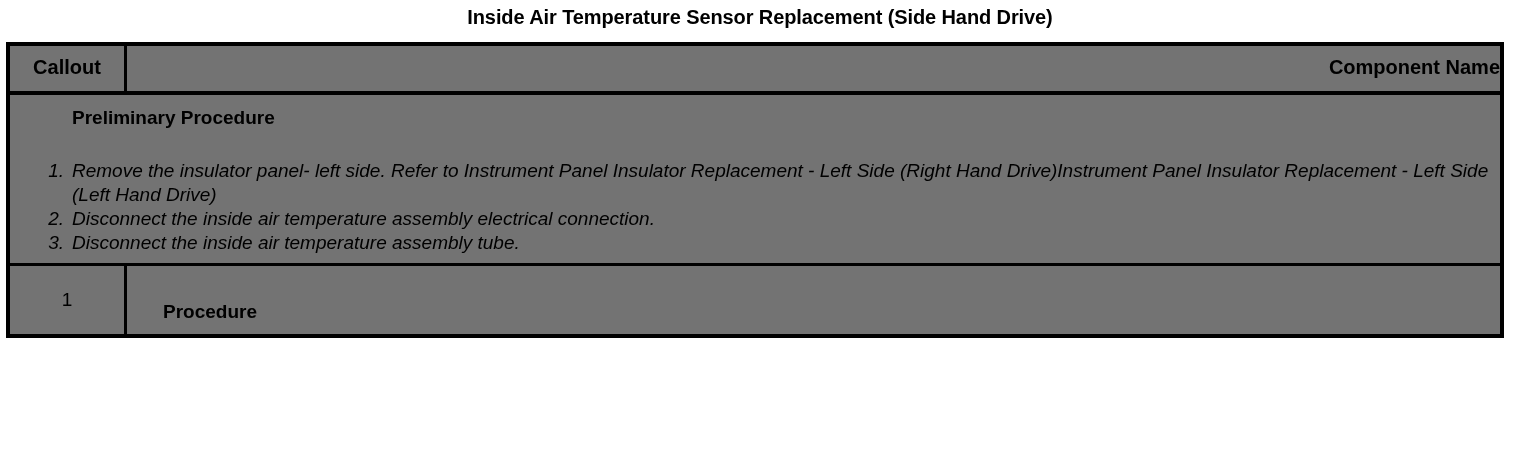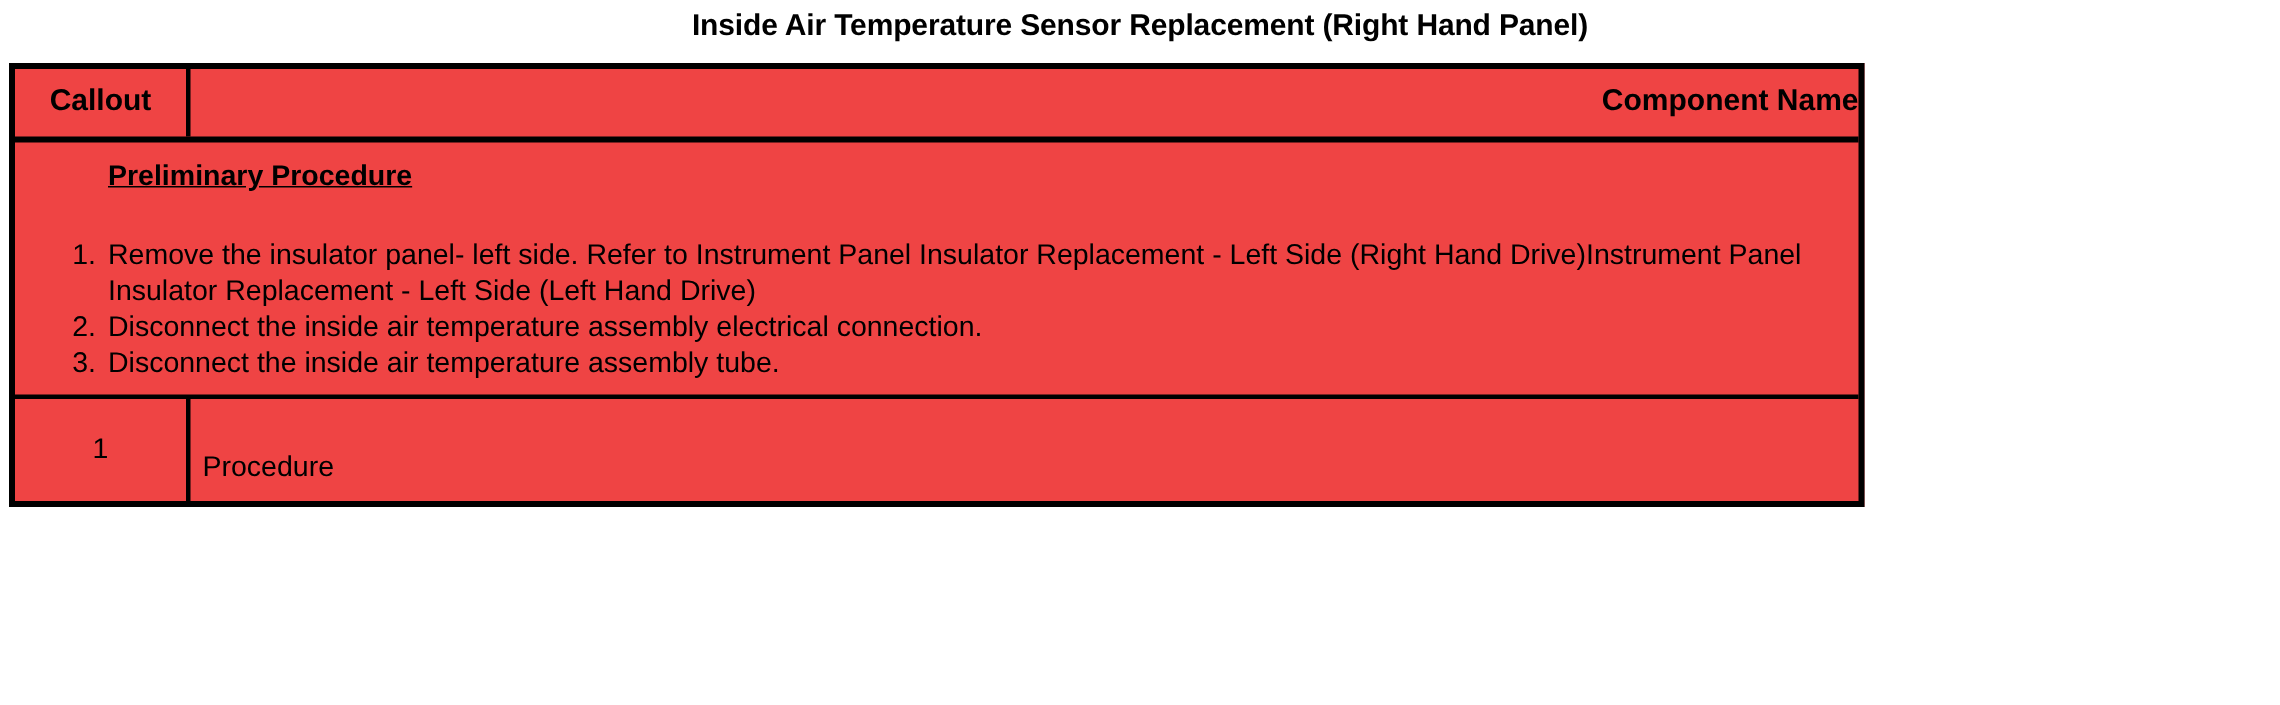--- a/index.html
+++ b/index.html
@@ -28,24 +28,24 @@
     text-align: center;
     font-size: 20px;
     font-weight: bold;
     letter-spacing: -0.1px;
     line-height: 24px;
   }
   .table-wrap {
     position: absolute;
     left: 6px;
     top: 42px;
-    width: 1237px;
+    width: 1498px;
     border: 4px solid #000000;
     box-sizing: border-box;
-    background: #ef4444;
+    background: #737373;
   }
   .row {
     display: flex;
     align-items: stretch;
     box-sizing: border-box;
   }
   .row-header {
     border-bottom: 4px solid #000000;
   }
   .row-prelim {
@@ -82,27 +82,27 @@
   .prelim-body {
     padding: 12px 10px 8px 10px;
     box-sizing: border-box;
   }
   .prelim-heading {
     font-size: 19px;
     font-weight: bold;
     line-height: 22px;
     margin: 0 0 0 52px;
     padding: 0;
-    text-decoration: underline;
   }
   ol.prelim-list {
     margin: 30px 0 0 0;
     padding: 0 0 0 52px;
     list-style: none;
     counter-reset: prelim;
+    font-style: italic;
   }
   ol.prelim-list > li {
     position: relative;
     counter-increment: prelim;
     font-size: 19px;
     line-height: 24px;
     padding-left: 0;
     margin: 0 0 0 0;
   }
   ol.prelim-list > li::before {
@@ -125,29 +125,30 @@
   }
   .component-body p {
     margin: 0;
     font-size: 19px;
     line-height: 24px;
   }
   .component-body p.spaced {
     margin-top: 24px;
   }
   .component-body p.bold {
-    font-weight: normal;
+    font-weight: bold;
+    margin-left: 28px;
   }
 </style>
 </head>
 <body>
 
 <div class="page">
 
-  <div class="doc-title">Inside Air Temperature Sensor Replacement (Right Hand Panel)</div>
+  <div class="doc-title">Inside Air Temperature Sensor Replacement (Side Hand Drive)</div>
 
   <div class="table-wrap">
 
     <div class="row row-header">
       <div class="cell-callout cell-callout-divider">
         <div class="header-callout-label">Callout</div>
       </div>
       <div class="cell-component">
         <div class="header-component-label">Component Name</div>
       </div>

